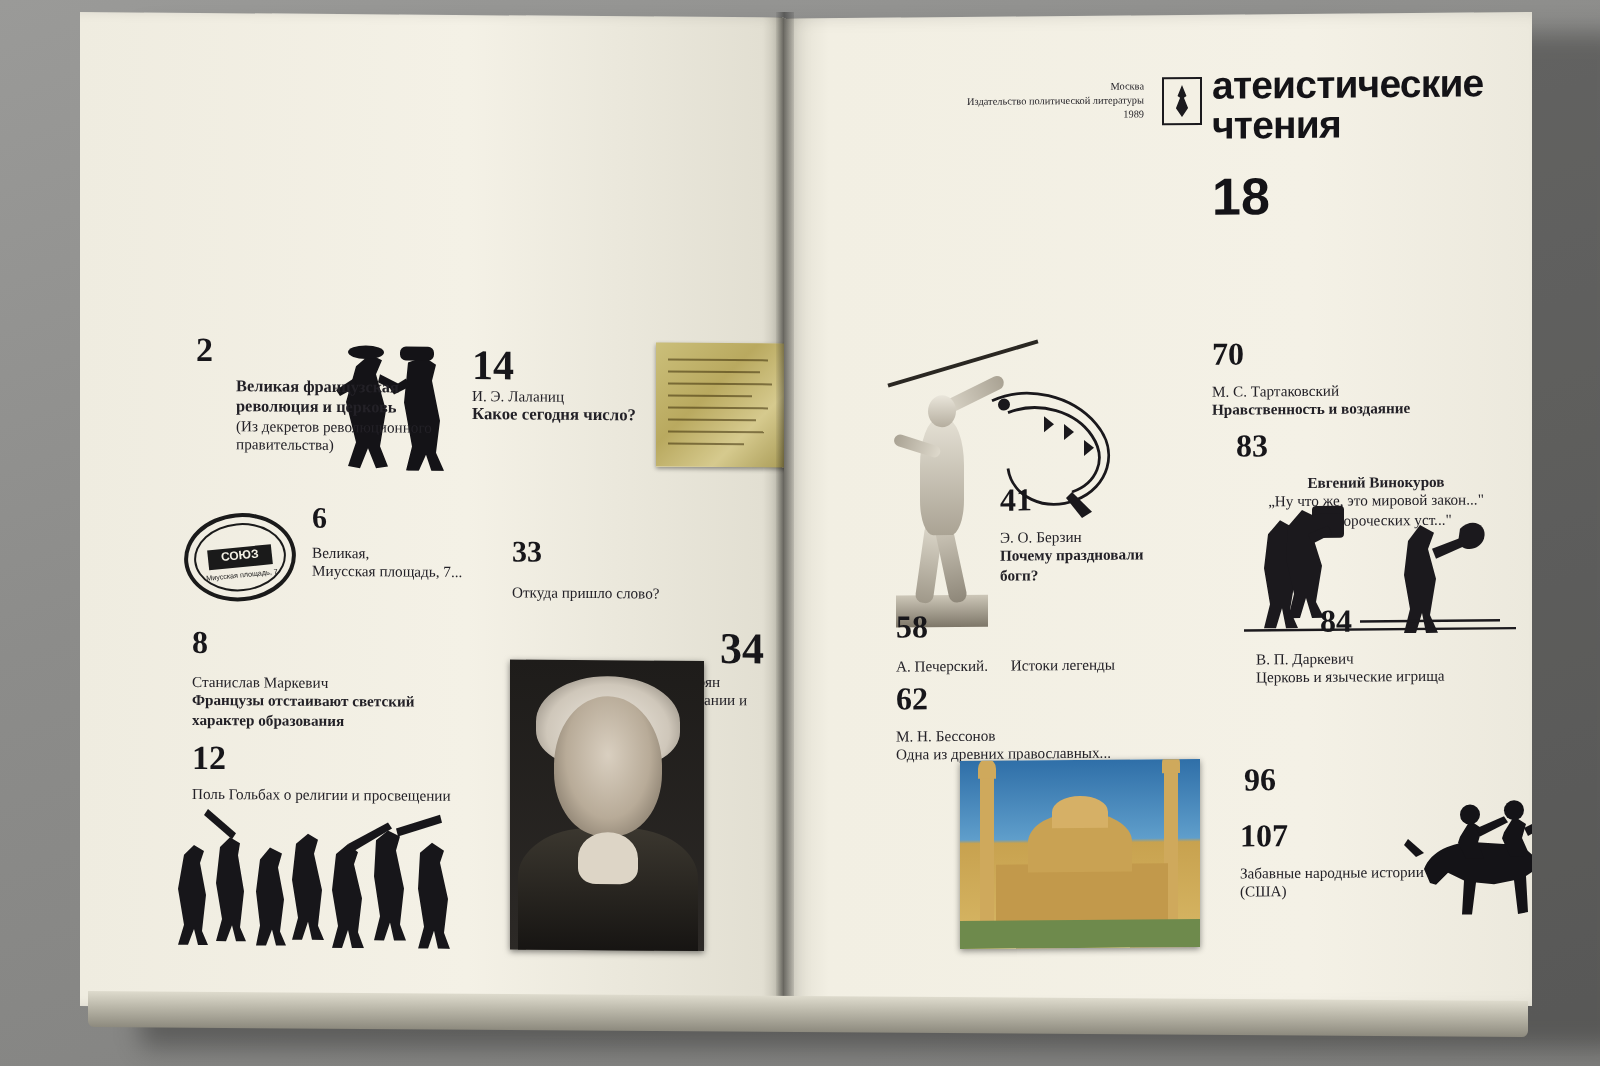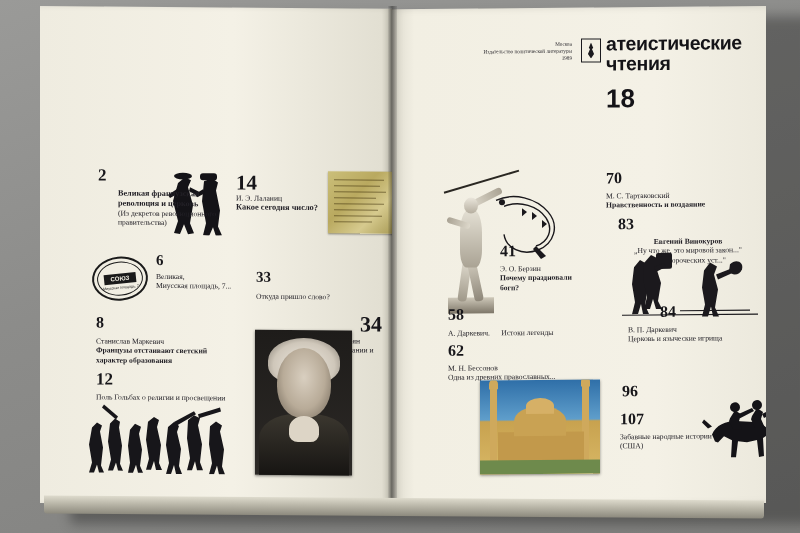--- a/index.html
+++ b/index.html
@@ -507,21 +507,21 @@
         </div>
 
         <div class="item num" id="n41">41</div>
         <div class="item txt" id="t41">
           <span>Э. О. Берзин</span><br>
           <b>Почему праздновали богп?</b>
         </div>
 
         <div class="item num" id="n58">58</div>
         <div class="item txt" id="t58">
-          <span>А. Даркевич.</span>
+          <span>А. Печерский.</span>
           &nbsp;&nbsp;&nbsp;&nbsp;
           <span>Истоки легенды</span>
         </div>
 
         <div class="item num" id="n62">62</div>
         <div class="item txt" id="t62">
           <span>М. Н. Бессонов</span><br>
           <span>Одна из древних православных...</span>
         </div>
 

